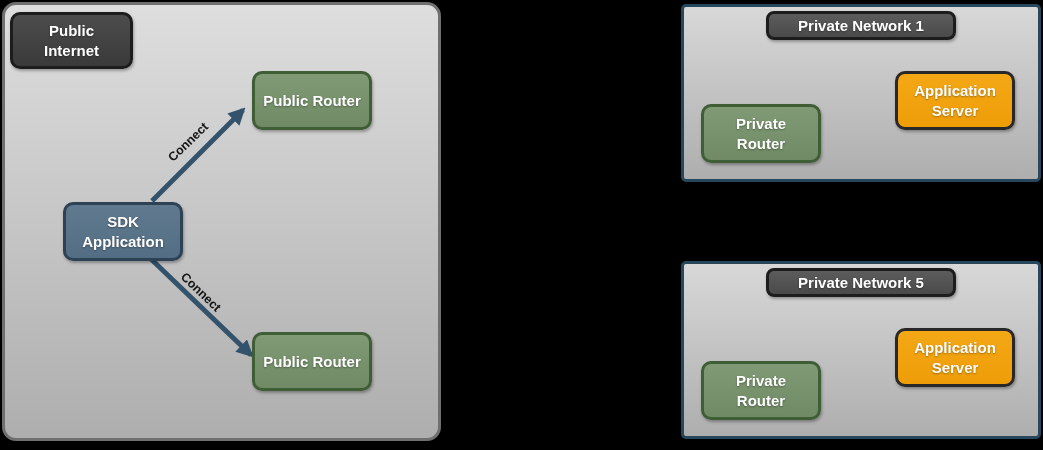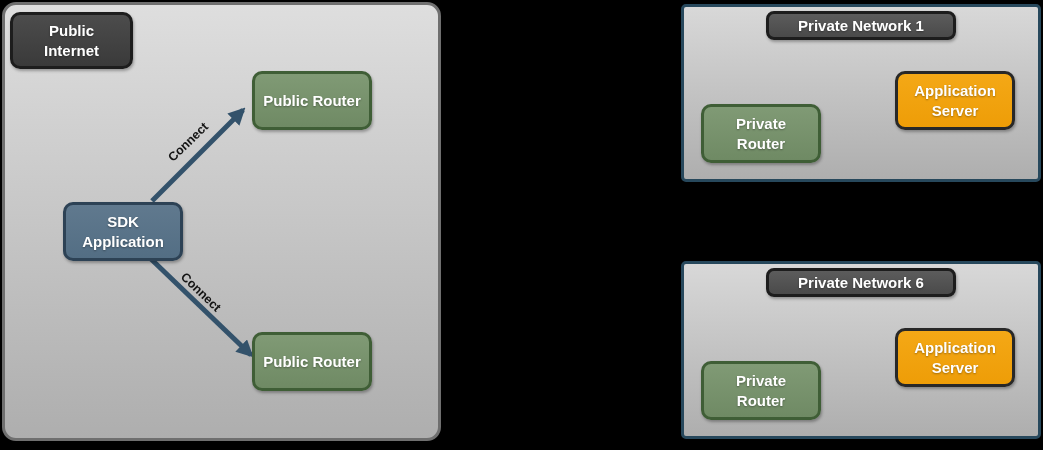--- a/index.html
+++ b/index.html
@@ -148,18 +148,18 @@
     <div class="node node-green pos-router-bottom">Public Router</div>
   </div>
 
   <div class="zone zone-private pn1">
     <div class="node badge-title">Private Network 1</div>
     <div class="node node-green pos-priv-router">Private Router</div>
     <div class="node node-orange pos-app-server">Application Server</div>
   </div>
 
   <div class="zone zone-private pn2">
-    <div class="node badge-title">Private Network 6</div>
+    <div class="node badge-title">Private Network 5</div>
     <div class="node node-green pos-priv-router">Private Router</div>
     <div class="node node-orange pos-app-server">Application Server</div>
   </div>
 
 </div>
 
 </body></html>

